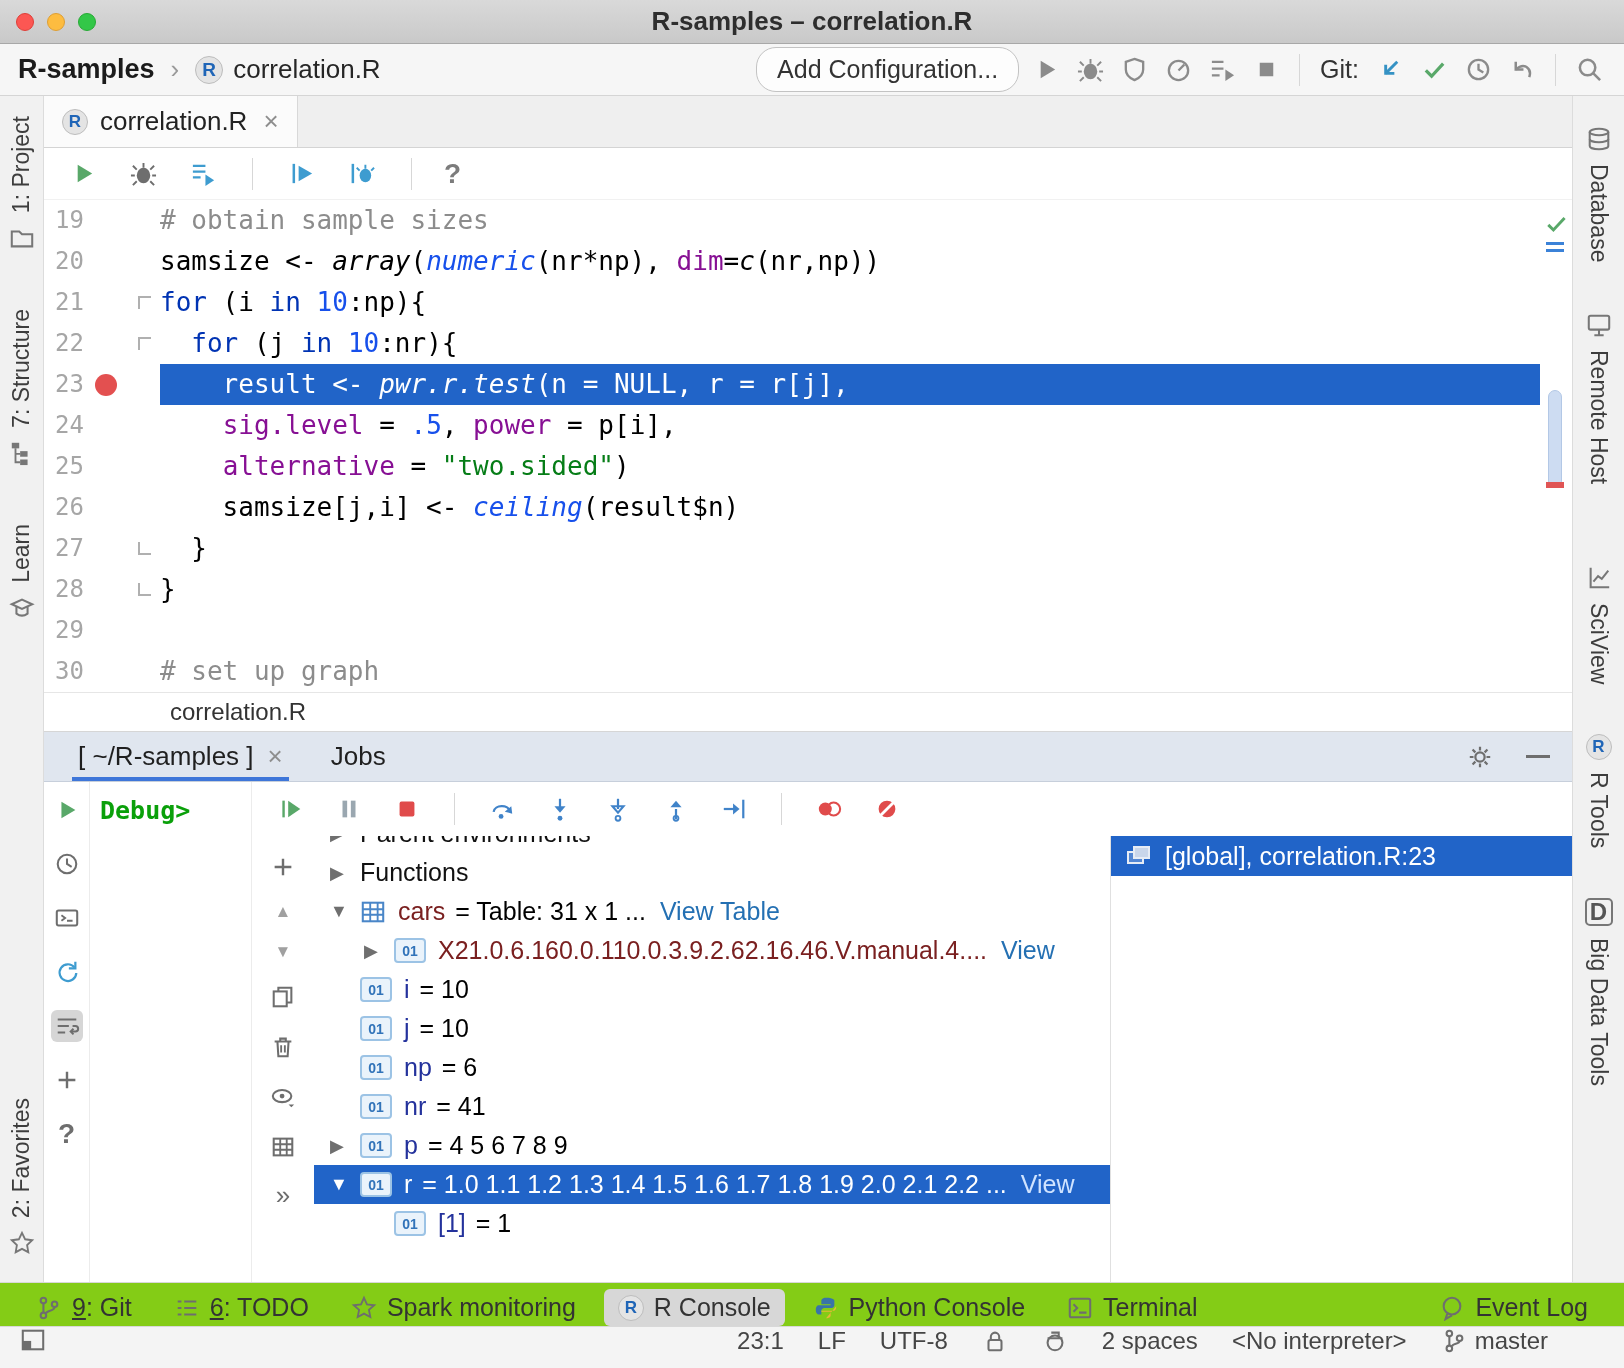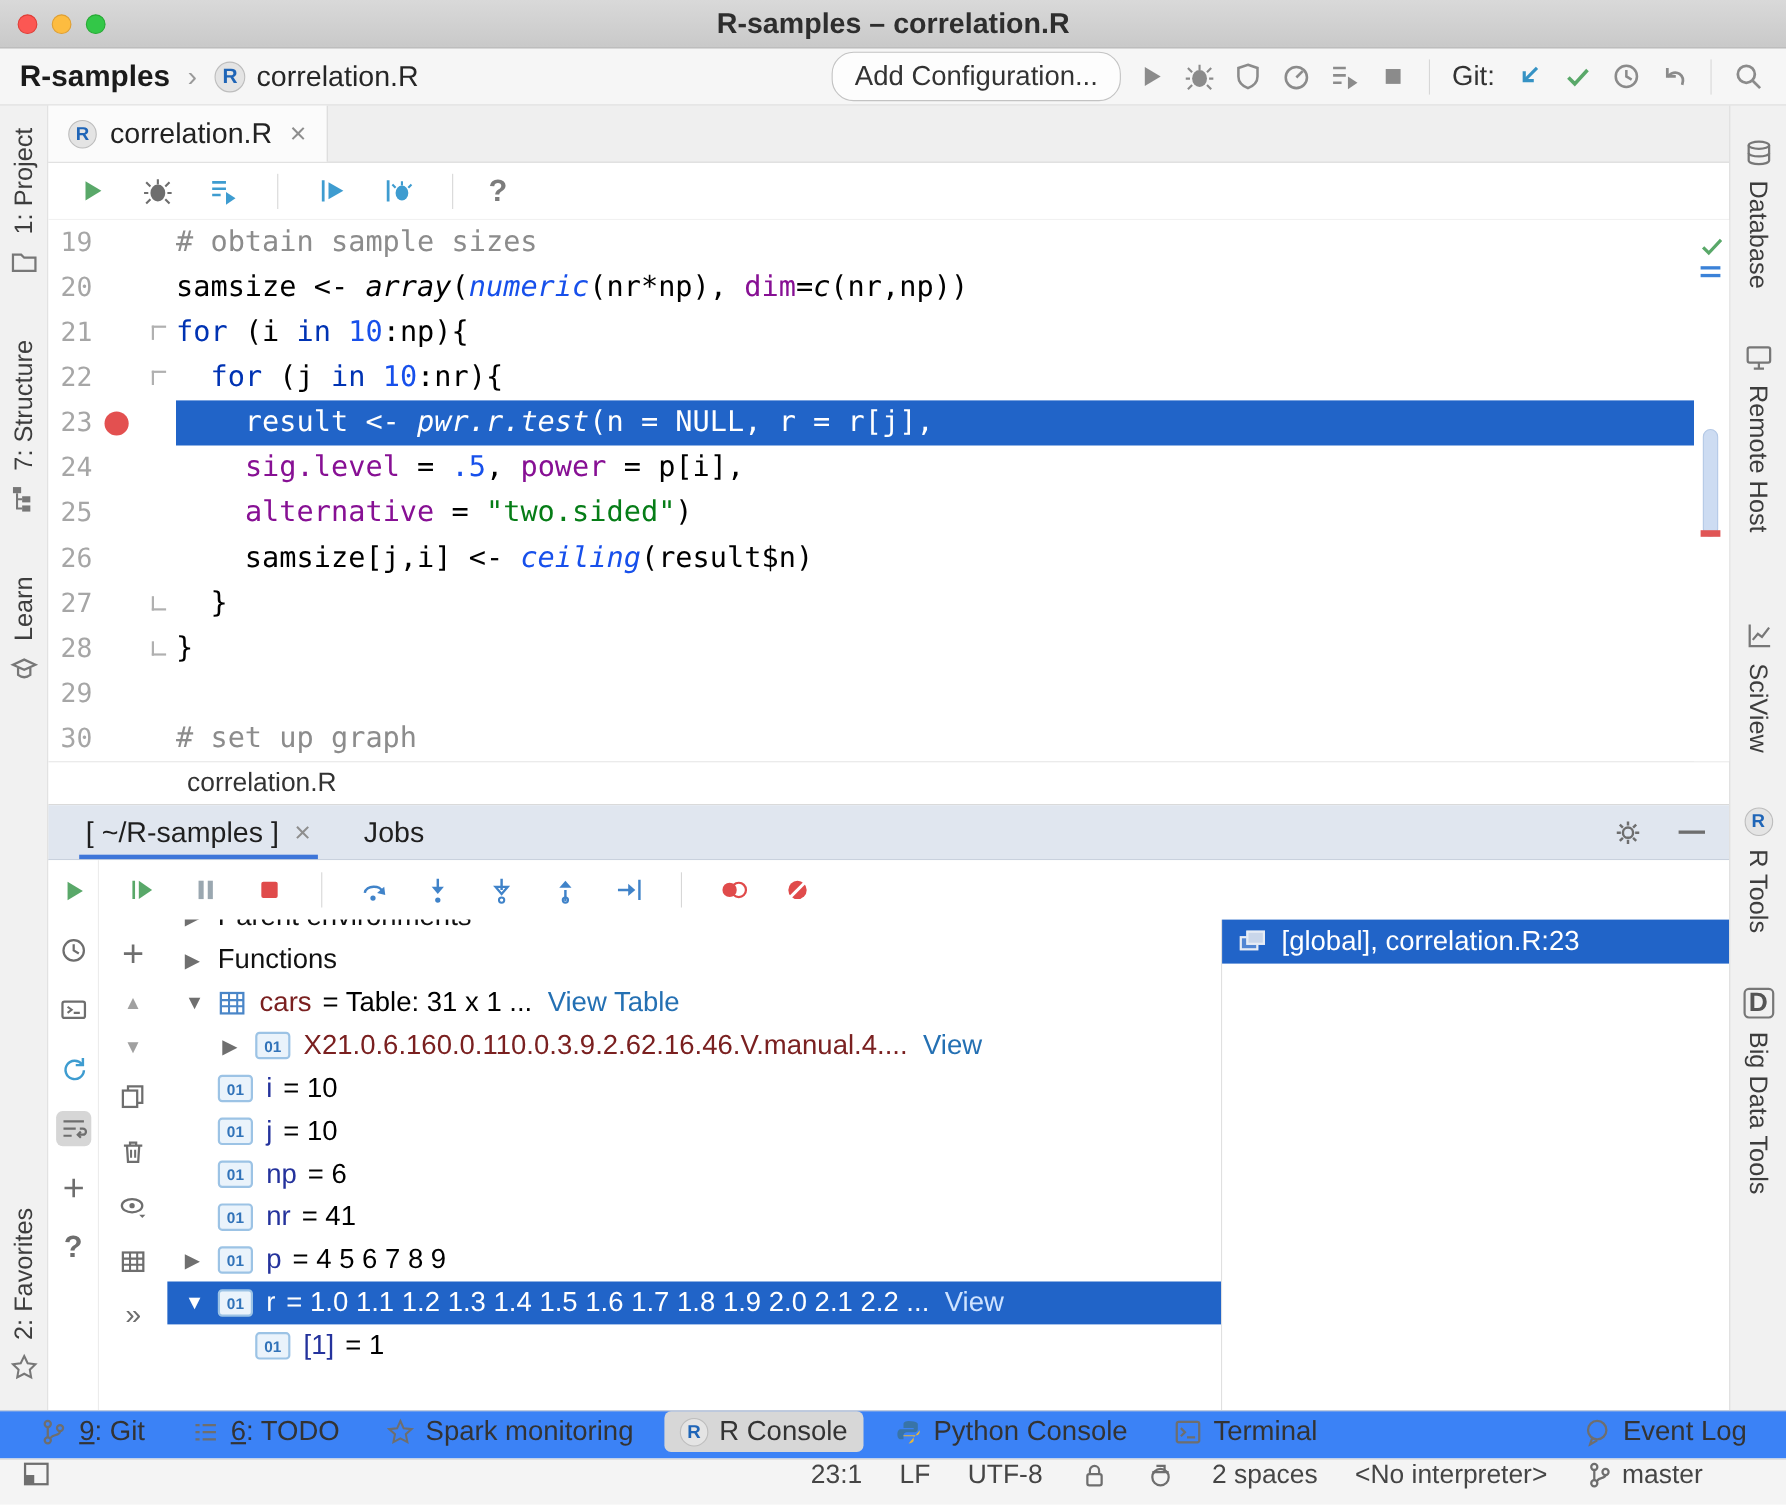--- a/index.html
+++ b/index.html
@@ -131,21 +131,21 @@
 
 .frames{flex:0 0 462px;border-left:1px solid #e0e0e0;background:#fff}
 .frame-row{height:40px;display:flex;align-items:center;gap:12px;padding-left:14px;font-size:25px}
 .frame-row.sel{background:#2164c8;color:#fff}
 .frame-ic{width:28px;height:28px;position:relative;flex:none}
 .frame-ic i{position:absolute;width:17px;height:13px;border:2px solid #e6ecf5;background:rgba(230,236,245,.25)}
 .frame-ic i.b{left:2px;top:9px}
 .frame-ic i.f{left:8px;top:4px;background:#c9d6ea}
 
 
-.btabs{flex:0 0 44px;background:#3b82f6;border-top:1px solid #d8d8d8;display:flex;align-items:flex-start;padding:0 22px;gap:14px;font-size:25px;color:#333}
+.btabs{flex:0 0 44px;background:#84cc16;border-top:1px solid #d8d8d8;display:flex;align-items:flex-end;padding:0 22px;gap:14px;font-size:25px;color:#333}
 .btab{display:flex;align-items:center;gap:10px;padding:4px 14px;border-radius:6px}
 .btab.active{background:#d7d7d7}
 .btab .bic{width:26px;height:26px;color:#6e6e6e;flex:none}
 .btab .bic svg{width:100%;height:100%}
 .mn{text-decoration:underline}
 .evlog{margin-left:auto}
 .rlogo.small{width:26px;height:26px;font-size:17px}
 
 
 .status{flex:0 0 42px;background:#f4f4f4;border-top:1px solid #d8d8d8;display:flex;align-items:flex-start;font-size:24px;color:#454545;padding:0 20px}
@@ -501,20 +501,23 @@
               </svg>
             </span>
           <span class="dbtn">
               <svg viewBox="0 0 28 28">
                 <path d="M14 5v18M5 14h18" stroke="currentColor" stroke-width="2.6"></path>
               </svg>
             </span>
           <span class="dbtn help-q">?</span>
         </div>
 
+        <div class="dconsole">
+          <span class="dprompt">Debug&gt;</span>
+        </div>
 
         <div class="dmain">
           <div class="dtoolbar">
             <span class="dbtn" style="color:#59a869">
                 <svg viewBox="0 0 28 28">
                   <path d="M6 5v18" stroke="currentColor" stroke-width="2.6"></path>
                   <path d="M11 5l13 9-13 9z" fill="currentColor"></path>
                 </svg>
               </span>
             <span class="dbtn" style="color:#9aa7b0">

